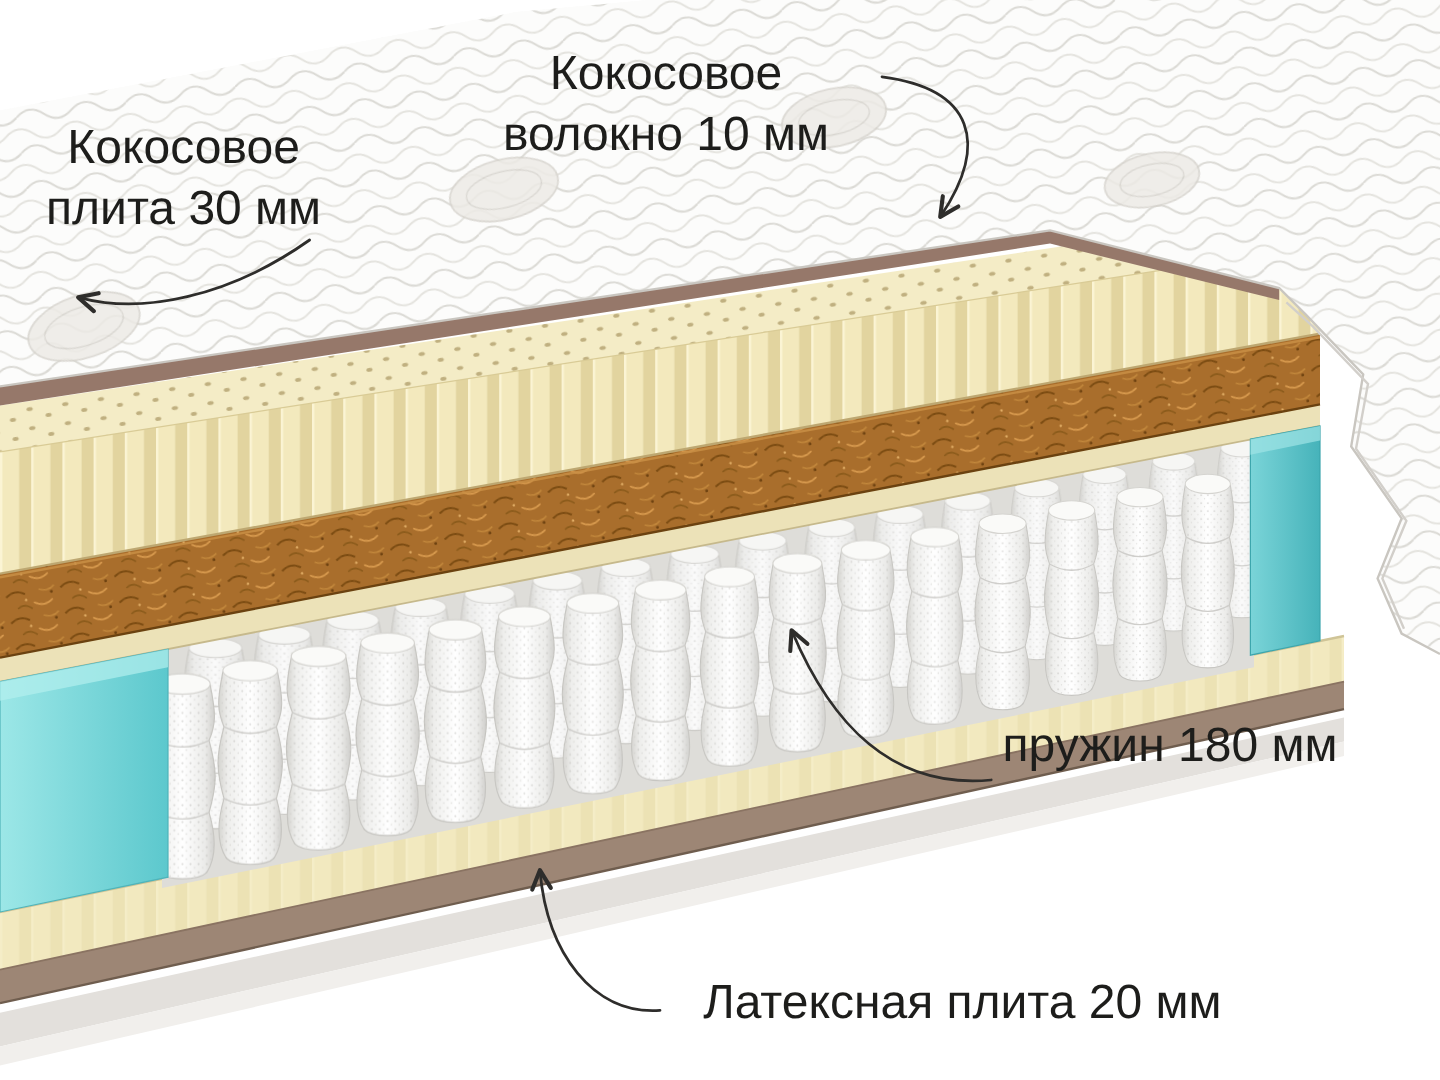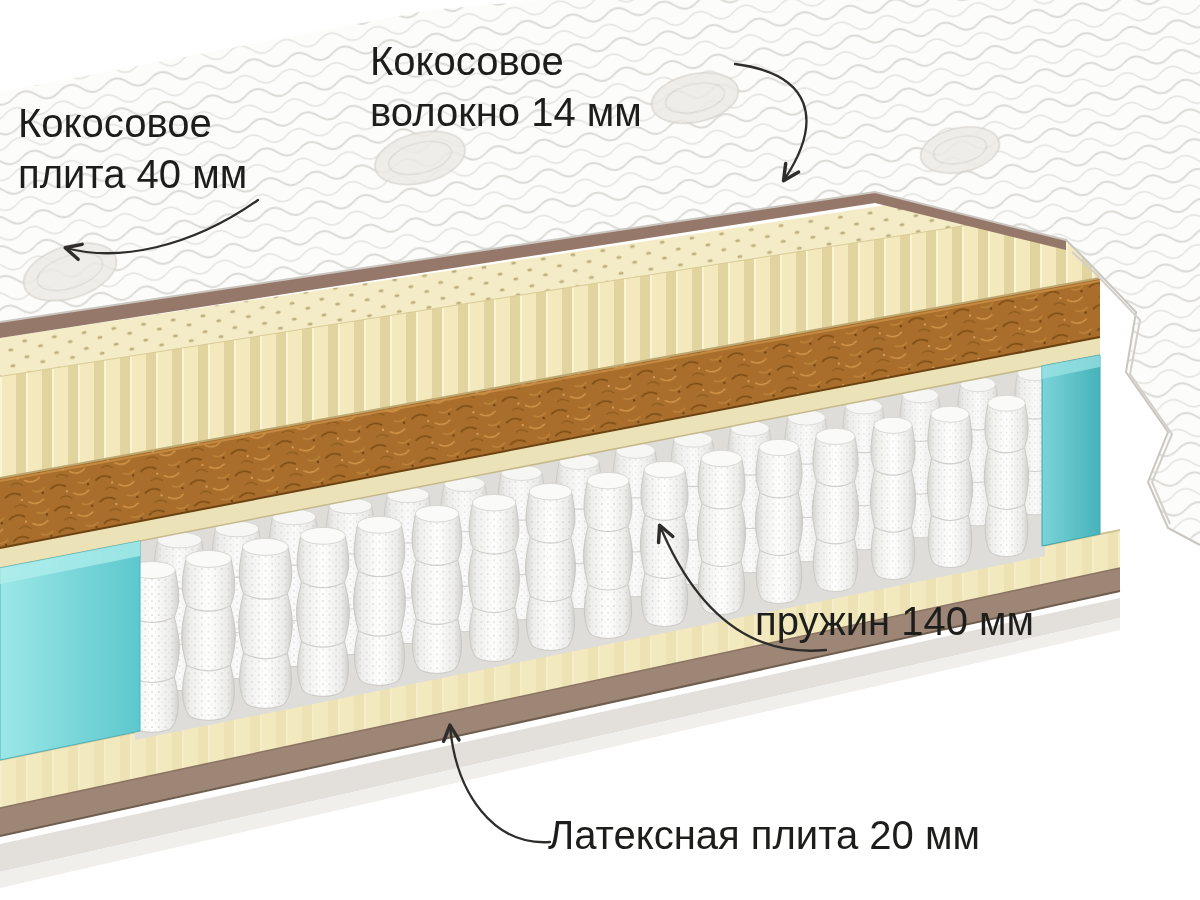--- a/index.html
+++ b/index.html
@@ -1,19 +1,19 @@
 <!DOCTYPE html>
 <html><head>
 <meta charset="utf-8">
 <style>
   html,body{margin:0;padding:0;background:#ffffff;}
   .stage{position:relative;width:1200px;height:900px;background:#ffffff;overflow:hidden;
          font-family:"Liberation Sans", sans-serif;}
   .stage svg{position:absolute;left:0;top:0;}
-  .label{position:absolute;color:#1d1d1b;font-size:40px;line-height:1.28;
+  .label{position:absolute;text-align:center;color:#1d1d1b;font-size:40px;line-height:1.28;
          font-family:"Liberation Sans", sans-serif;}
 </style>
 </head>
 <body>
 
 <div class="stage">
 
 <svg width="1200" height="900" viewBox="0 0 1200 900">
   <defs>
     <linearGradient id="gSpring" x1="0" y1="0" x2="1" y2="0">
@@ -194,29 +194,29 @@
   <g stroke="#2e2d2b" stroke-width="2.3" fill="none" stroke-linecap="round">
     <path d="M258,200 C190,248 118,262 66,248" marker-end="url(#arrowhead)"></path>
     <path d="M735,64 C812,74 824,120 784,180" marker-end="url(#arrowhead)"></path>
     <path d="M826,650 C742,658 692,602 660,526" marker-end="url(#arrowhead)"></path>
     <path d="M550,842 C494,846 456,794 450,726" marker-end="url(#arrowhead)"></path>
   </g>
 </svg>
 
 <div class="label" style="left:18px;top:98px;width:270px">
   <div>Кокосовое</div>
-  <div>плита 40 мм</div>
+  <div>плита 30 мм</div>
 </div>
 
 <div class="label" style="left:370px;top:36px;width:370px">
   <div>Кокосовое</div>
-  <div>волокно 14 мм</div>
+  <div>волокно 10 мм</div>
 </div>
 
 <div class="label" style="left:755px;top:596px;width:440px">
-  <div>пружин 140 мм</div>
-</div>
-
-<div class="label" style="left:548px;top:810px;width:580px">
+  <div>пружин 180 мм</div>
+</div>
+
+<div class="label" style="left:512px;top:810px;width:580px">
   <div>Латексная плита 20 мм</div>
 </div>
 
 </div>
 
 </body></html>

